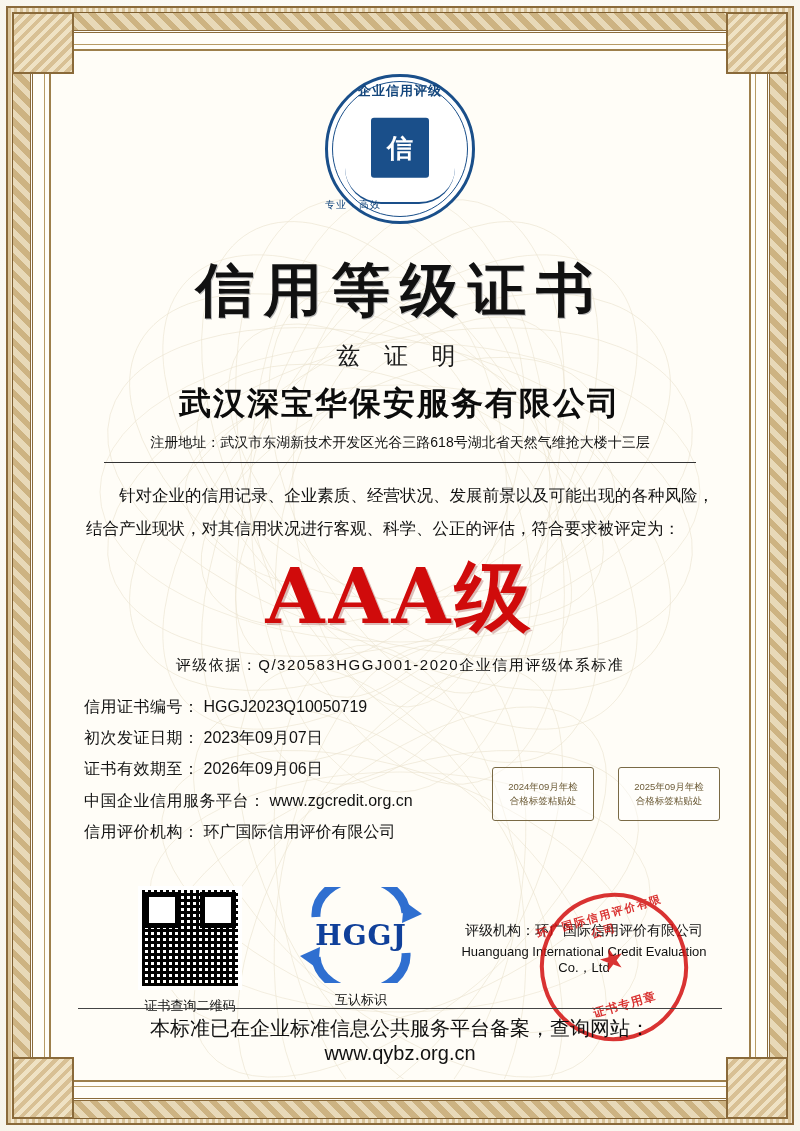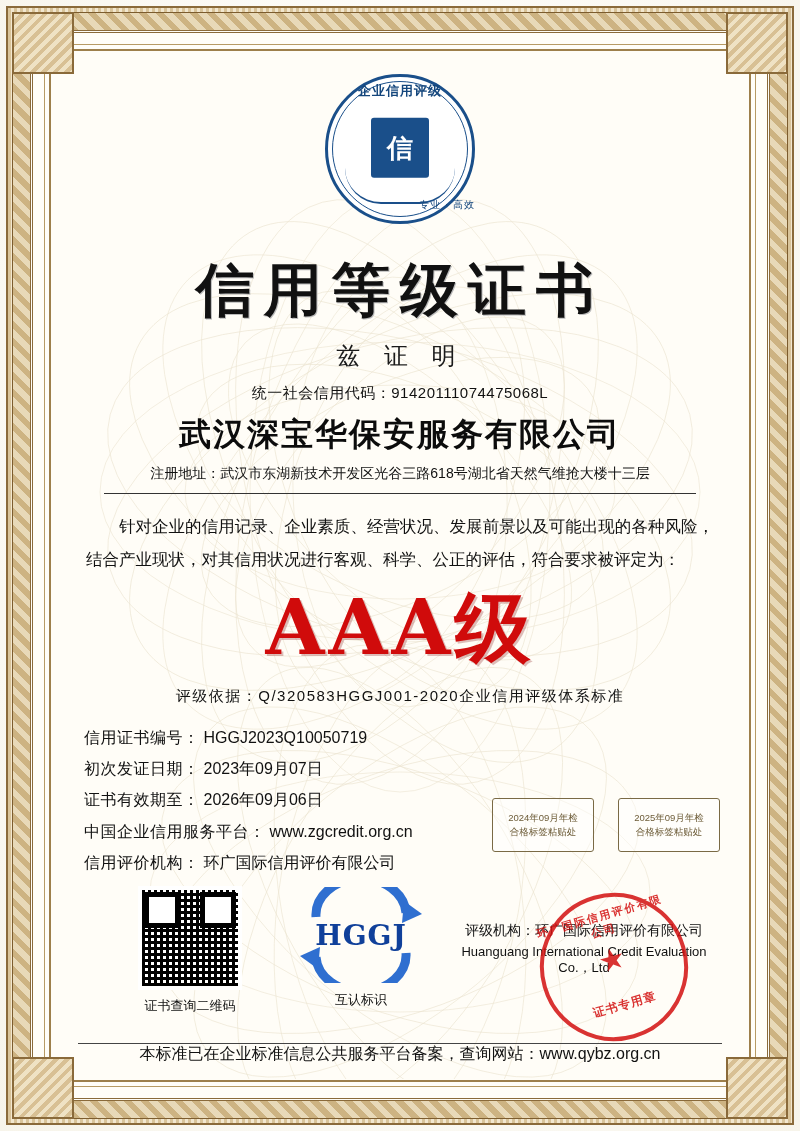--- a/index.html
+++ b/index.html
@@ -82,21 +82,21 @@
     position:absolute;inset:7px;border-radius:50%;
     border:1px solid #1a4f8a;
   }
   .emblem-top-text{
     position:absolute;left:0;right:0;top:8px;
     text-align:center;font-size:13px;color:#14467c;font-weight:bold;
     letter-spacing:1px;
   }
   .emblem-bot-text{
     position:absolute;left:0;right:0;bottom:12px;
-    text-align:right;font-size:10px;color:#14467c;
+    text-align:left;font-size:10px;color:#14467c;
     letter-spacing:1px;
   }
   .emblem-center{
     position:absolute;left:50%;top:50%;
     transform:translate(-50%,-52%);
     width:58px;height:60px;
     background:#1a4f8a;
     border-radius:3px;
     color:#fff;font-size:26px;font-weight:bold;
     display:flex;align-items:center;justify-content:center;
@@ -271,23 +271,23 @@
     font-size:12px;font-weight:bold;letter-spacing:1px;
   }
   .red-seal .seal-arc{
     position:absolute;left:0;right:0;top:10px;text-align:center;
     font-size:11px;font-weight:bold;letter-spacing:2px;
   }
 
   .footer{
     position:absolute;left:26px;right:26px;bottom:14px;
     text-align:center;
-    font-size:16px;color:#111;
+    font-size:20px;color:#111;
     border-top:1.5px solid #444;
-    padding-top:0;
+    padding-top:6px;
   }
 </style>
 </head>
 <body>
 
 <div class="cert">
 
   <div class="frame-outer"></div>
   <div class="frame-band"></div>
   <div class="frame-inner-deco"></div>
@@ -348,23 +348,20 @@
         <div class="emblem-top-text">企业信用评级</div>
         <div class="emblem-center">信</div>
         <div class="emblem-wheat"></div>
         <div class="emblem-bot-text">专业 · 高效</div>
       </div>
     </div>
 
     <div class="main-title">信用等级证书</div>
     <div class="sub-title">兹 证 明</div>
 
-    <div class="credit-code">
-      <span>统一社会信用代码：</span><span>91420111074475068L</span>
-    </div>
 
     <div class="company">武汉深宝华保安服务有限公司</div>
     <div class="address">注册地址：武汉市东湖新技术开发区光谷三路618号湖北省天然气维抢大楼十三层</div>
 
     <div class="body-text">针对企业的信用记录、企业素质、经营状况、发展前景以及可能出现的各种风险，结合产业现状，对其信用状况进行客观、科学、公正的评估，符合要求被评定为：</div>
 
     <div class="grade">AAA级</div>
     <div class="basis">评级依据：Q/320583HGGJ001-2020企业信用评级体系标准</div>
 
     <div class="details">

